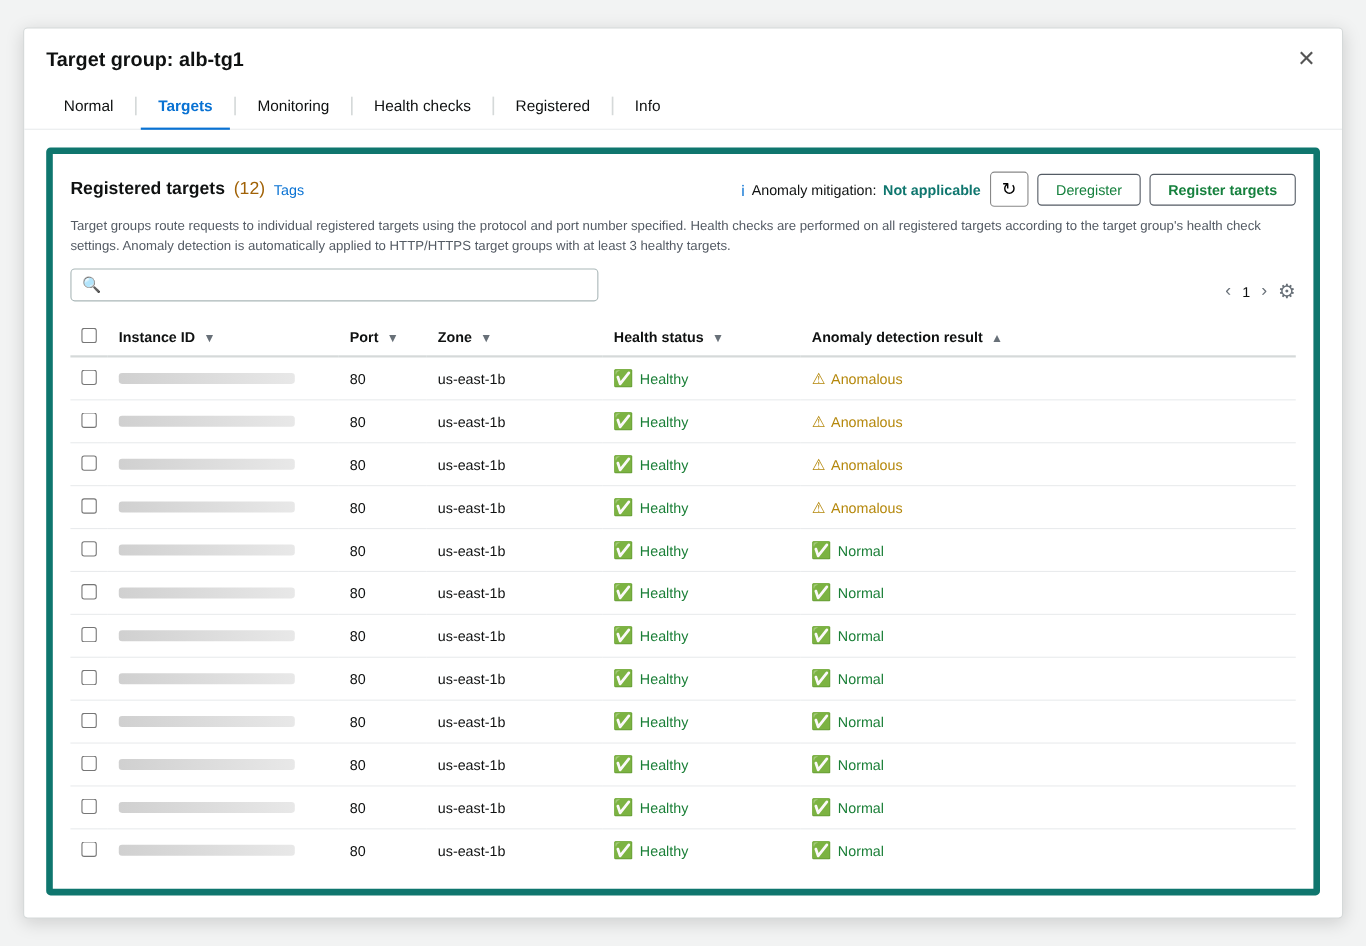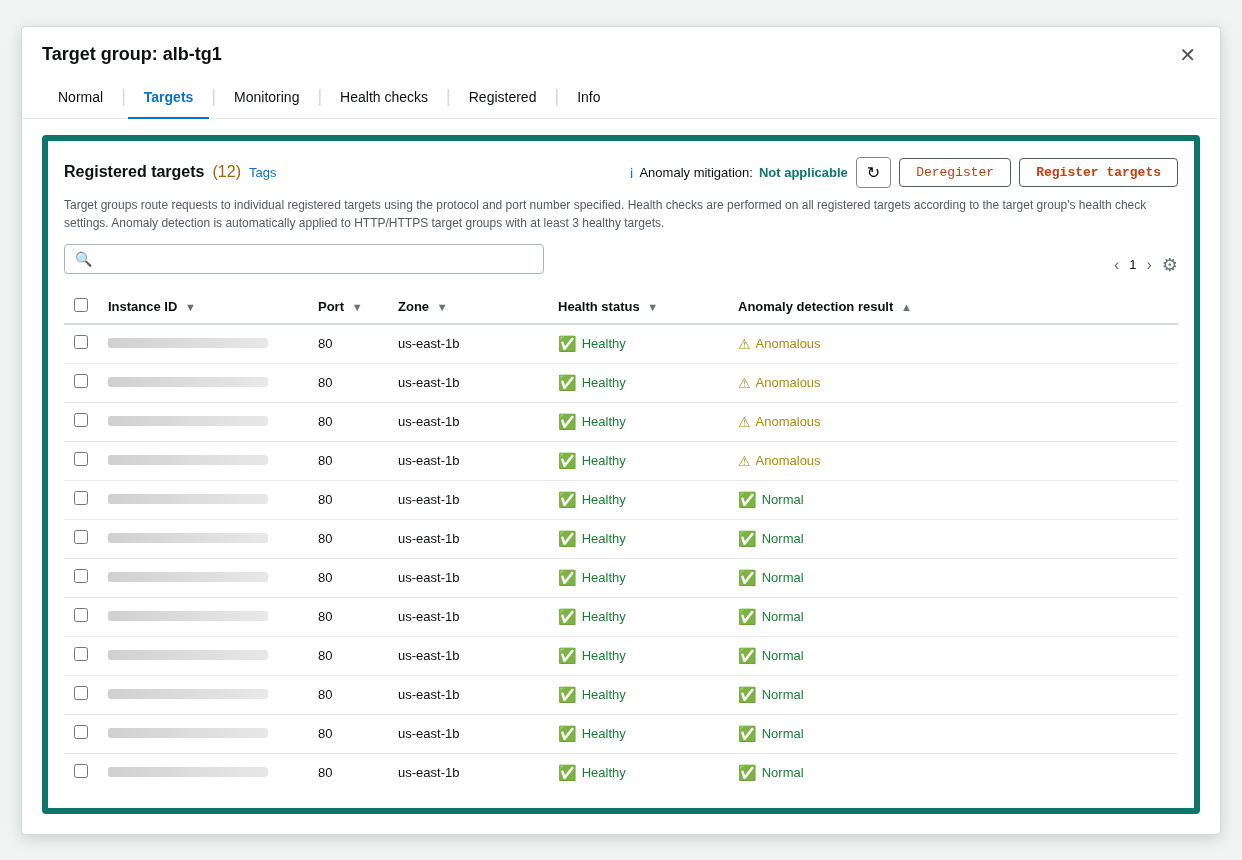--- a/index.html
+++ b/index.html
@@ -131,23 +131,22 @@
       border-radius: 4px;
       cursor: pointer;
       font-size: 13px;
       border: 1px solid #888;
       background: #fff;
       color: #0f1111;
     }
     .btn-primary {
       background: #fff;
       border: 1px solid #545b64;
-      color: #c2410c;
+      color: #15803d;
       font-weight: 500;
-      font-family: Liberation Mono, monospace;
     }
     .btn-refresh {
       padding: 5px 10px;
       border: 1px solid #888;
       background: #fff;
       border-radius: 4px;
       cursor: pointer;
       font-size: 16px;
     }
     .desc-text {

